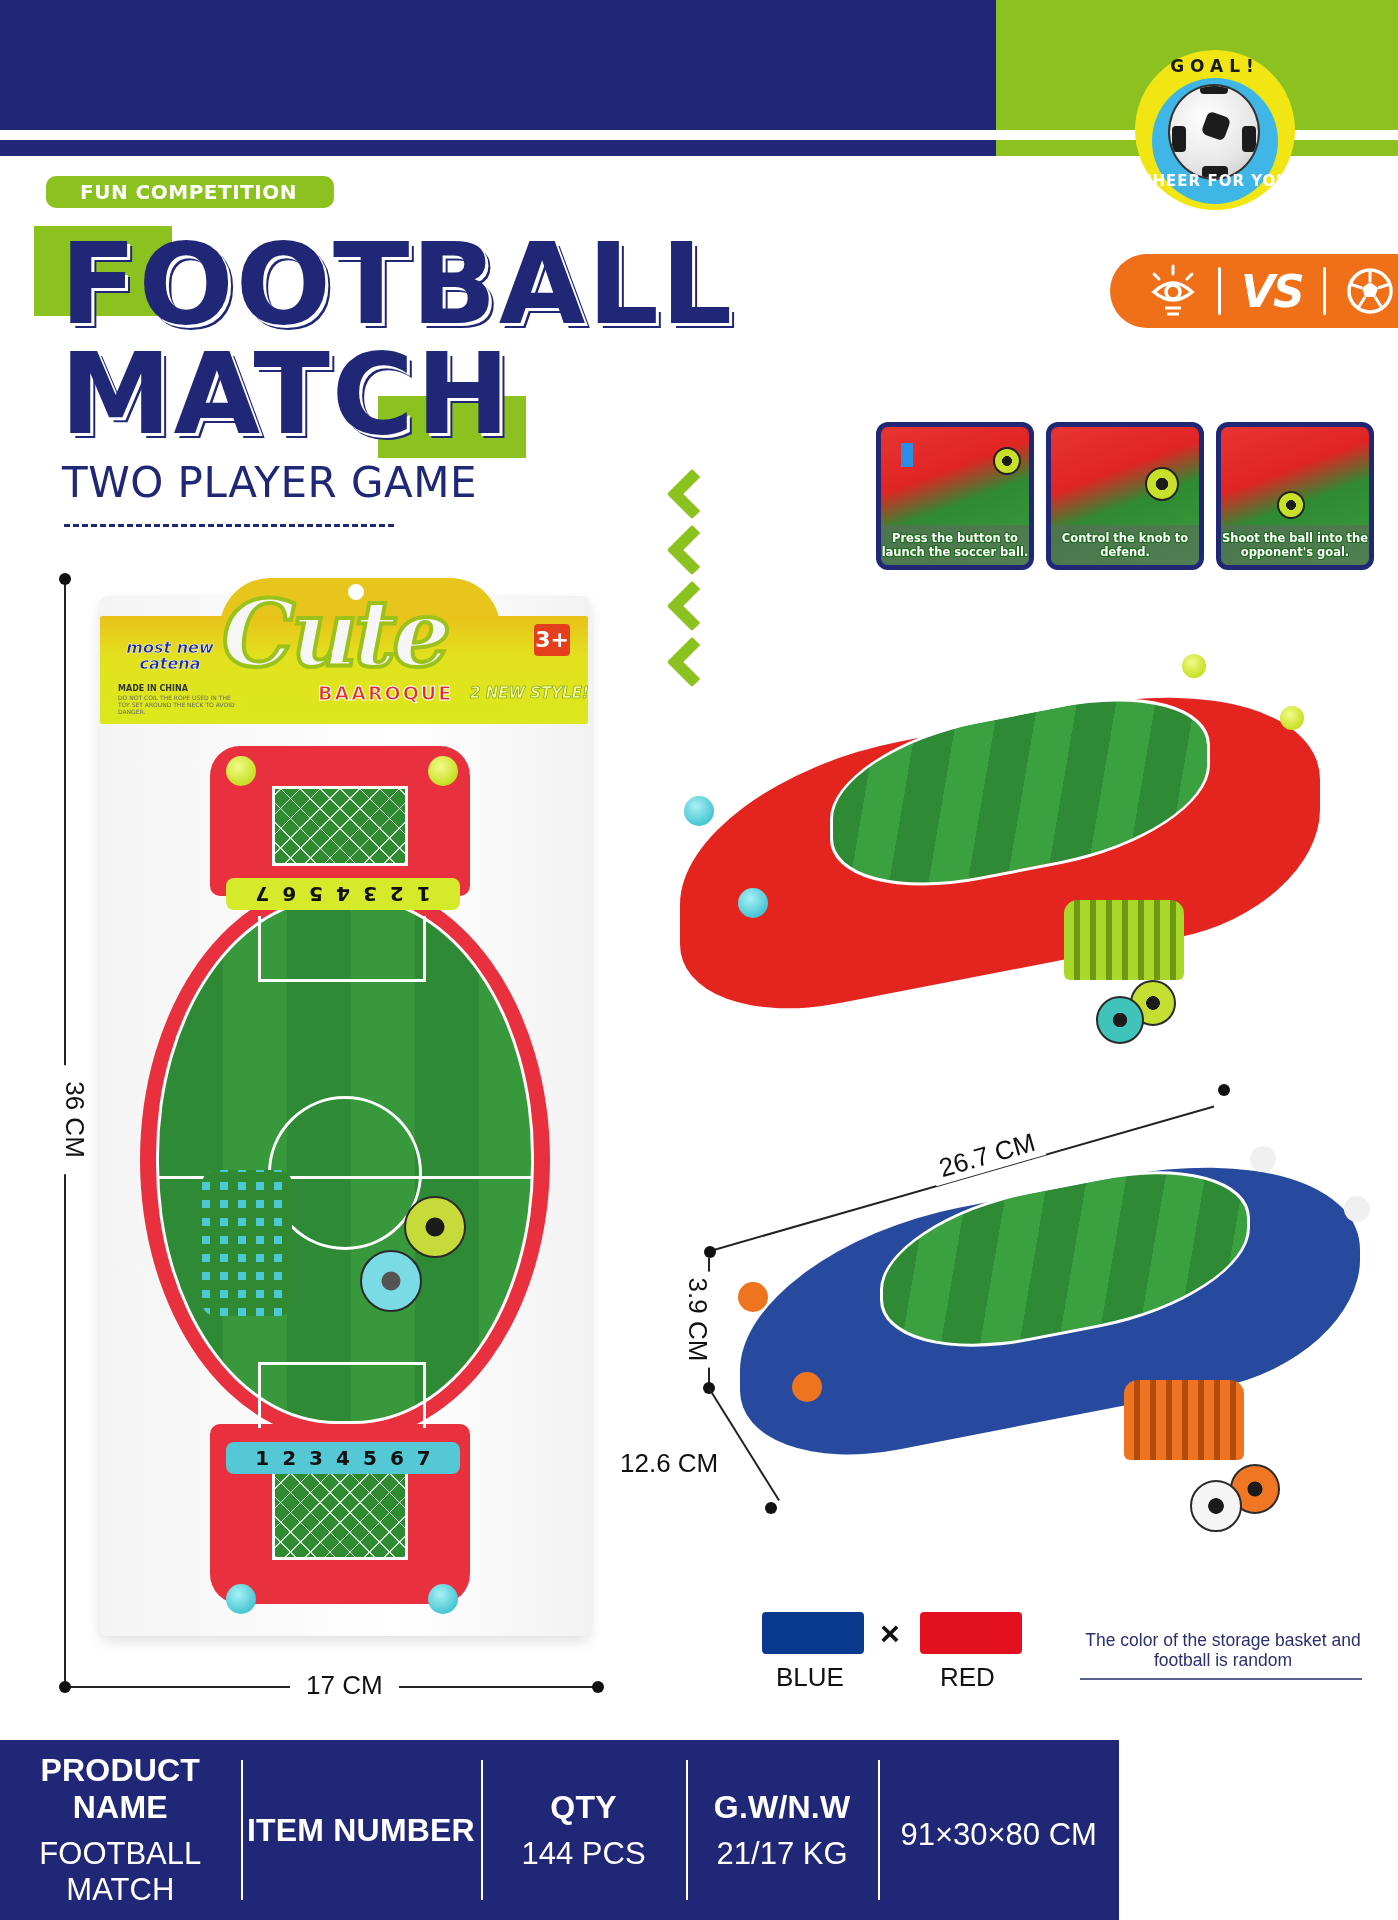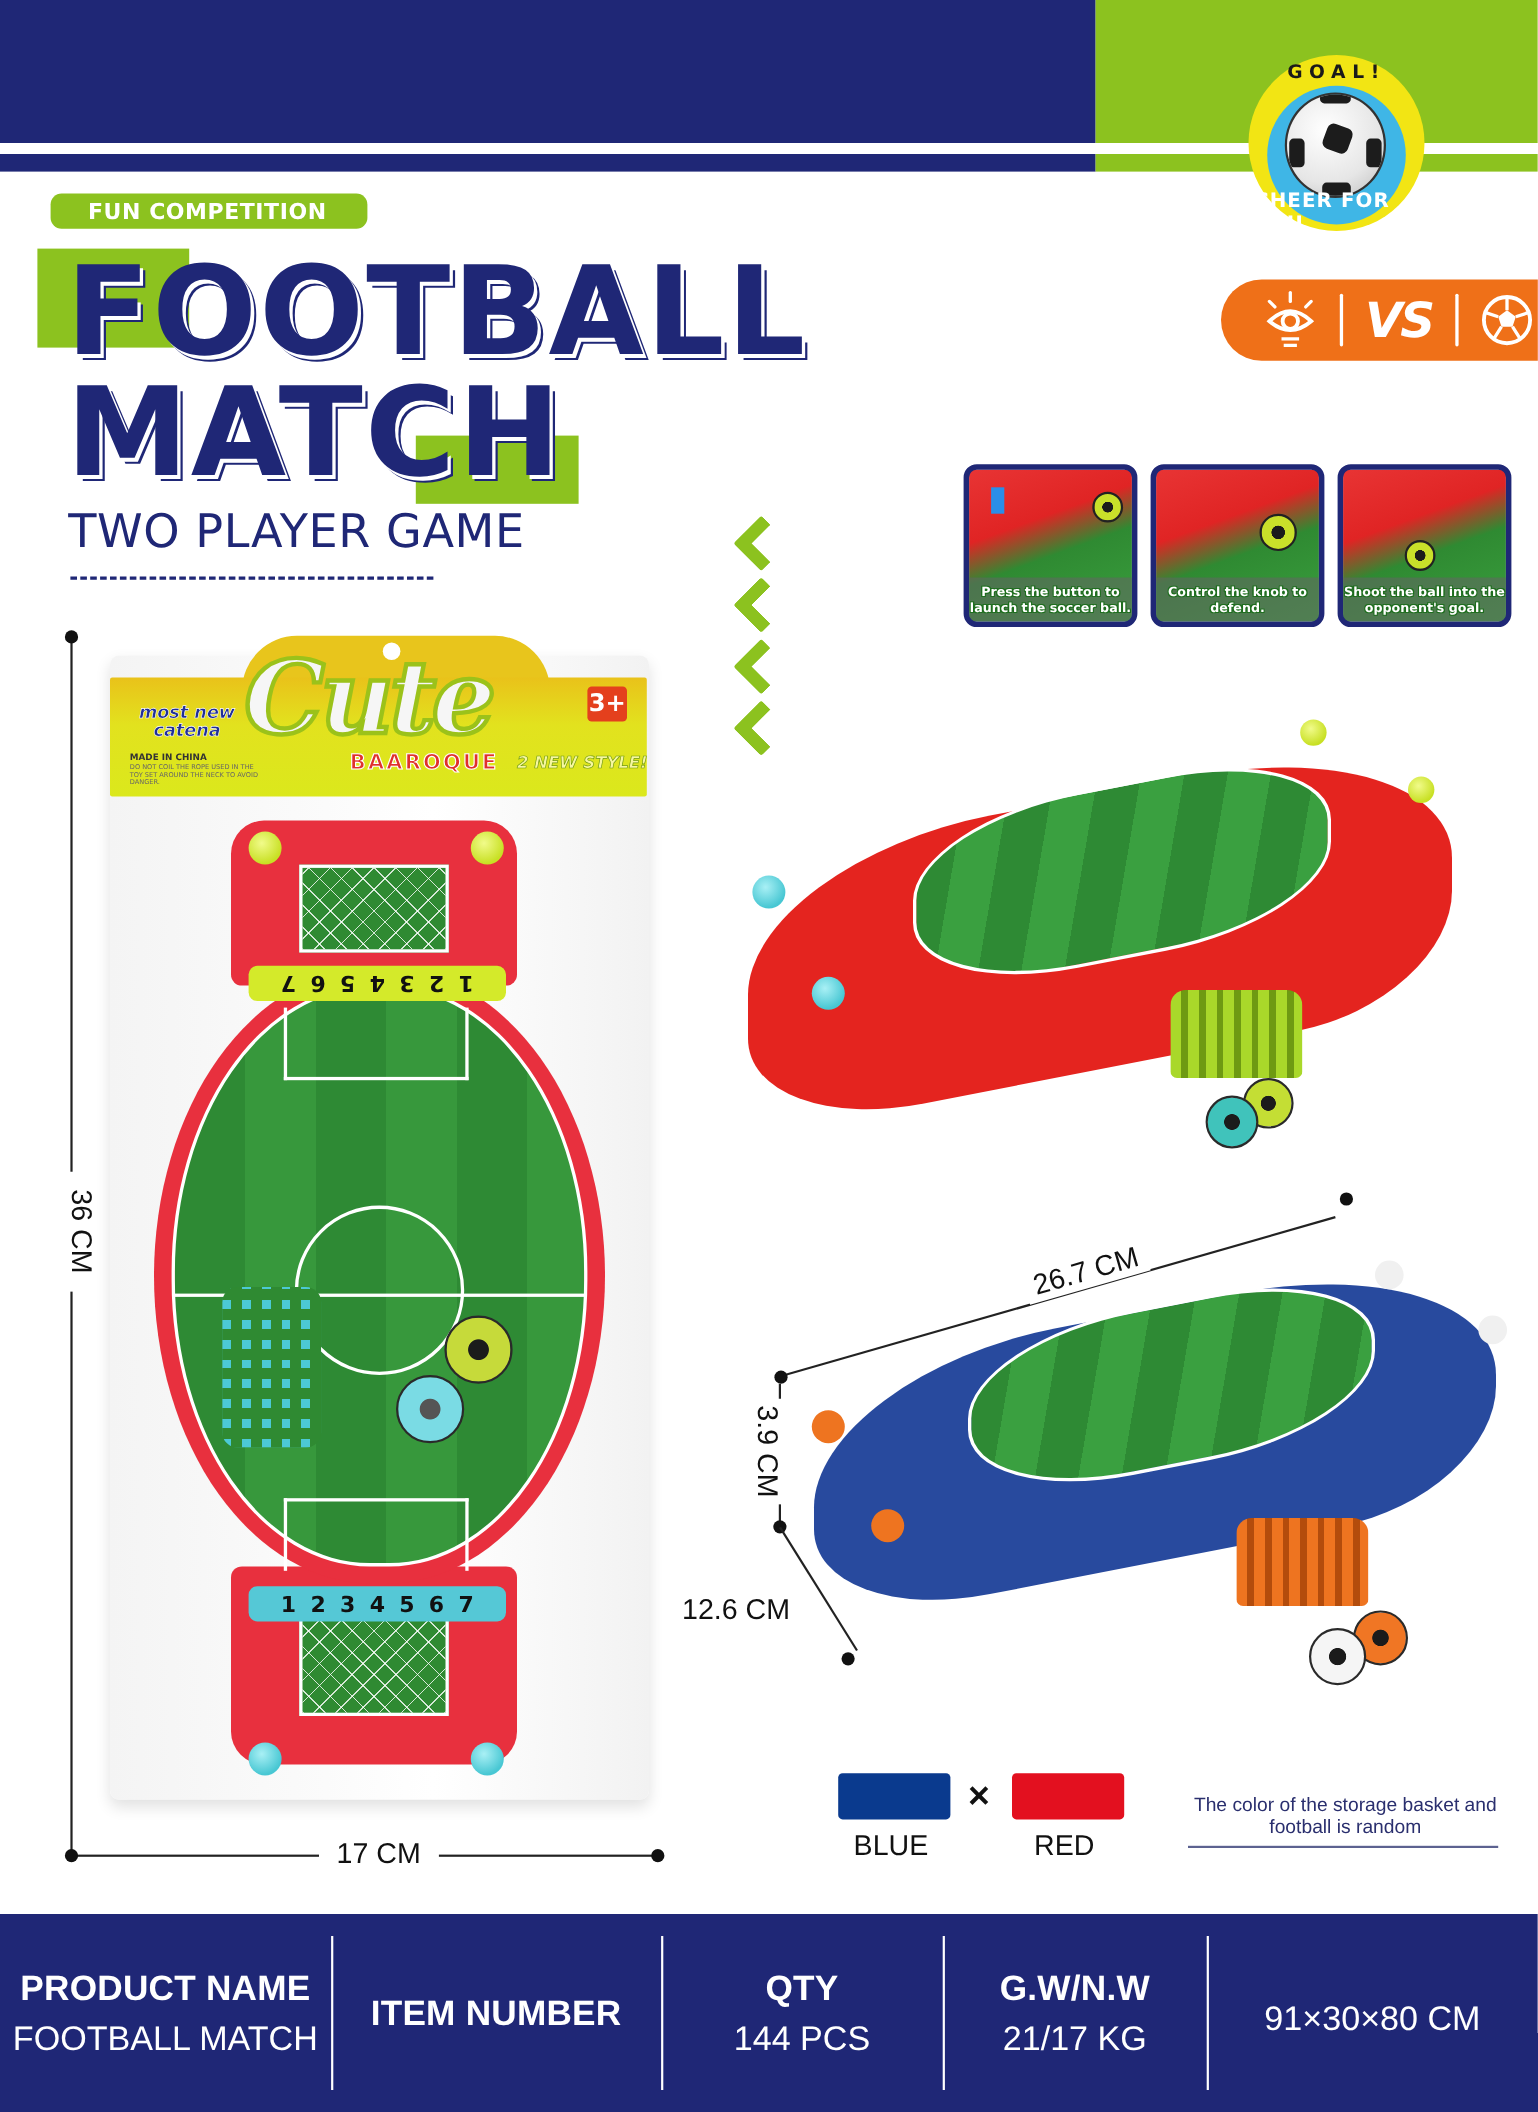--- a/index.html
+++ b/index.html
@@ -11,21 +11,21 @@
   .band-navy-strip { left: 0; top: 140px; width: 996px; height: 16px; background: #1f2776; }
   .band-green-top { left: 996px; top: 0; width: 402px; height: 130px; background: #8cc21f; }
   .band-green-strip { left: 996px; top: 140px; width: 402px; height: 16px; background: #8cc21f; }
 
   
   .goal-badge { left: 1135px; top: 50px; width: 160px; height: 160px; border-radius: 50%; background: #f2e514; }
   .goal-inner { left: 1152px; top: 78px; width: 126px; height: 126px; border-radius: 50%; background: #3fb6e6; }
   .goal-ball { left: 1168px; top: 84px; width: 92px; height: 96px; border-radius: 50%; background: radial-gradient(circle at 40% 35%, #ffffff 0%, #e6e6e6 60%, #bdbdbd 100%); border: 2px solid #333; overflow: hidden; }
   .goal-ball .patch { position: absolute; background: #1c1c1c; }
   .goal-text-top { left: 1152px; top: 56px; width: 126px; text-align: center; font-weight: 900; font-size: 17px; letter-spacing: 6px; color: #1a1a1a; font-family: "DejaVu Sans", sans-serif; }
-  .goal-text-bottom { left: 1140px; top: 172px; width: 150px; text-align: left; font-weight: 900; font-size: 18px; color: #ffffff; letter-spacing: 1px; font-family: "DejaVu Sans", sans-serif; }
+  .goal-text-bottom { left: 1140px; top: 172px; width: 150px; text-align: center; font-weight: 900; font-size: 15px; color: #ffffff; letter-spacing: 1px; font-family: "DejaVu Sans", sans-serif; }
 
   
   .fun-pill { left: 46px; top: 176px; width: 288px; height: 32px; background: #8cc21f; border-radius: 10px; color: #fff; font-weight: 900; font-size: 20px; line-height: 32px; padding-left: 34px; font-family: "DejaVu Sans", sans-serif; letter-spacing: 0.5px; }
 
   
   .title-green-1 { left: 34px; top: 226px; width: 138px; height: 90px; background: #8cc21f; }
   .title-green-2 { left: 378px; top: 396px; width: 148px; height: 62px; background: #8cc21f; }
   .title-line { left: 60px; font-family: "DejaVu Sans", sans-serif; font-weight: 900; color: #1f2776; letter-spacing: 2px; text-shadow: 3px 3px 0 #ffffff, 5px 5px 0 #1f2776; line-height: 1; }
   .title-line-1 { top: 228px; font-size: 112px; }
   .title-line-2 { top: 338px; font-size: 112px; }
@@ -97,21 +97,21 @@
   .dim-text { font-size: 26px; color: #111; font-family: "Liberation Sans", sans-serif; }
 
   
   .swatch { top: 1612px; width: 102px; height: 42px; border-radius: 4px; }
   .swatch-label { top: 1662px; font-size: 26px; color: #111; font-family: "Liberation Sans", sans-serif; }
   .swatch-x { left: 880px; top: 1614px; font-size: 34px; font-weight: 900; color: #111; }
   .note-text { left: 1080px; top: 1630px; width: 286px; text-align: center; font-size: 17.5px; color: #2a2f6e; line-height: 20px; font-family: "Liberation Sans", sans-serif; }
   .note-line { left: 1080px; top: 1678px; width: 282px; height: 2px; background: #5c6290; }
 
   
-  .footer { left: 0; top: 1740px; width: 1398px; height: 180px; background: #1f2776; display: flex; align-items: center; }
+  .footer { left: 0; top: 1740px; width: 1119px; height: 180px; background: #1f2776; display: flex; align-items: center; }
   .spec-col { flex: 1; text-align: center; color: #fff; font-family: "Liberation Sans", sans-serif; height: 100%; display: flex; flex-direction: column; justify-content: center; position: relative; }
   .spec-col + .spec-col::before { content: ""; position: absolute; left: 0; top: 20px; height: 140px; width: 2px; background: #fff; }
   .spec-head { font-size: 32px; font-weight: 700; letter-spacing: 0.2px; }
   .spec-val { font-size: 31px; margin-top: 10px; }
 </style>
 </head>
 <body>
 
 <div class="abs band-navy-top"></div>
 <div class="abs band-navy-strip"></div>

